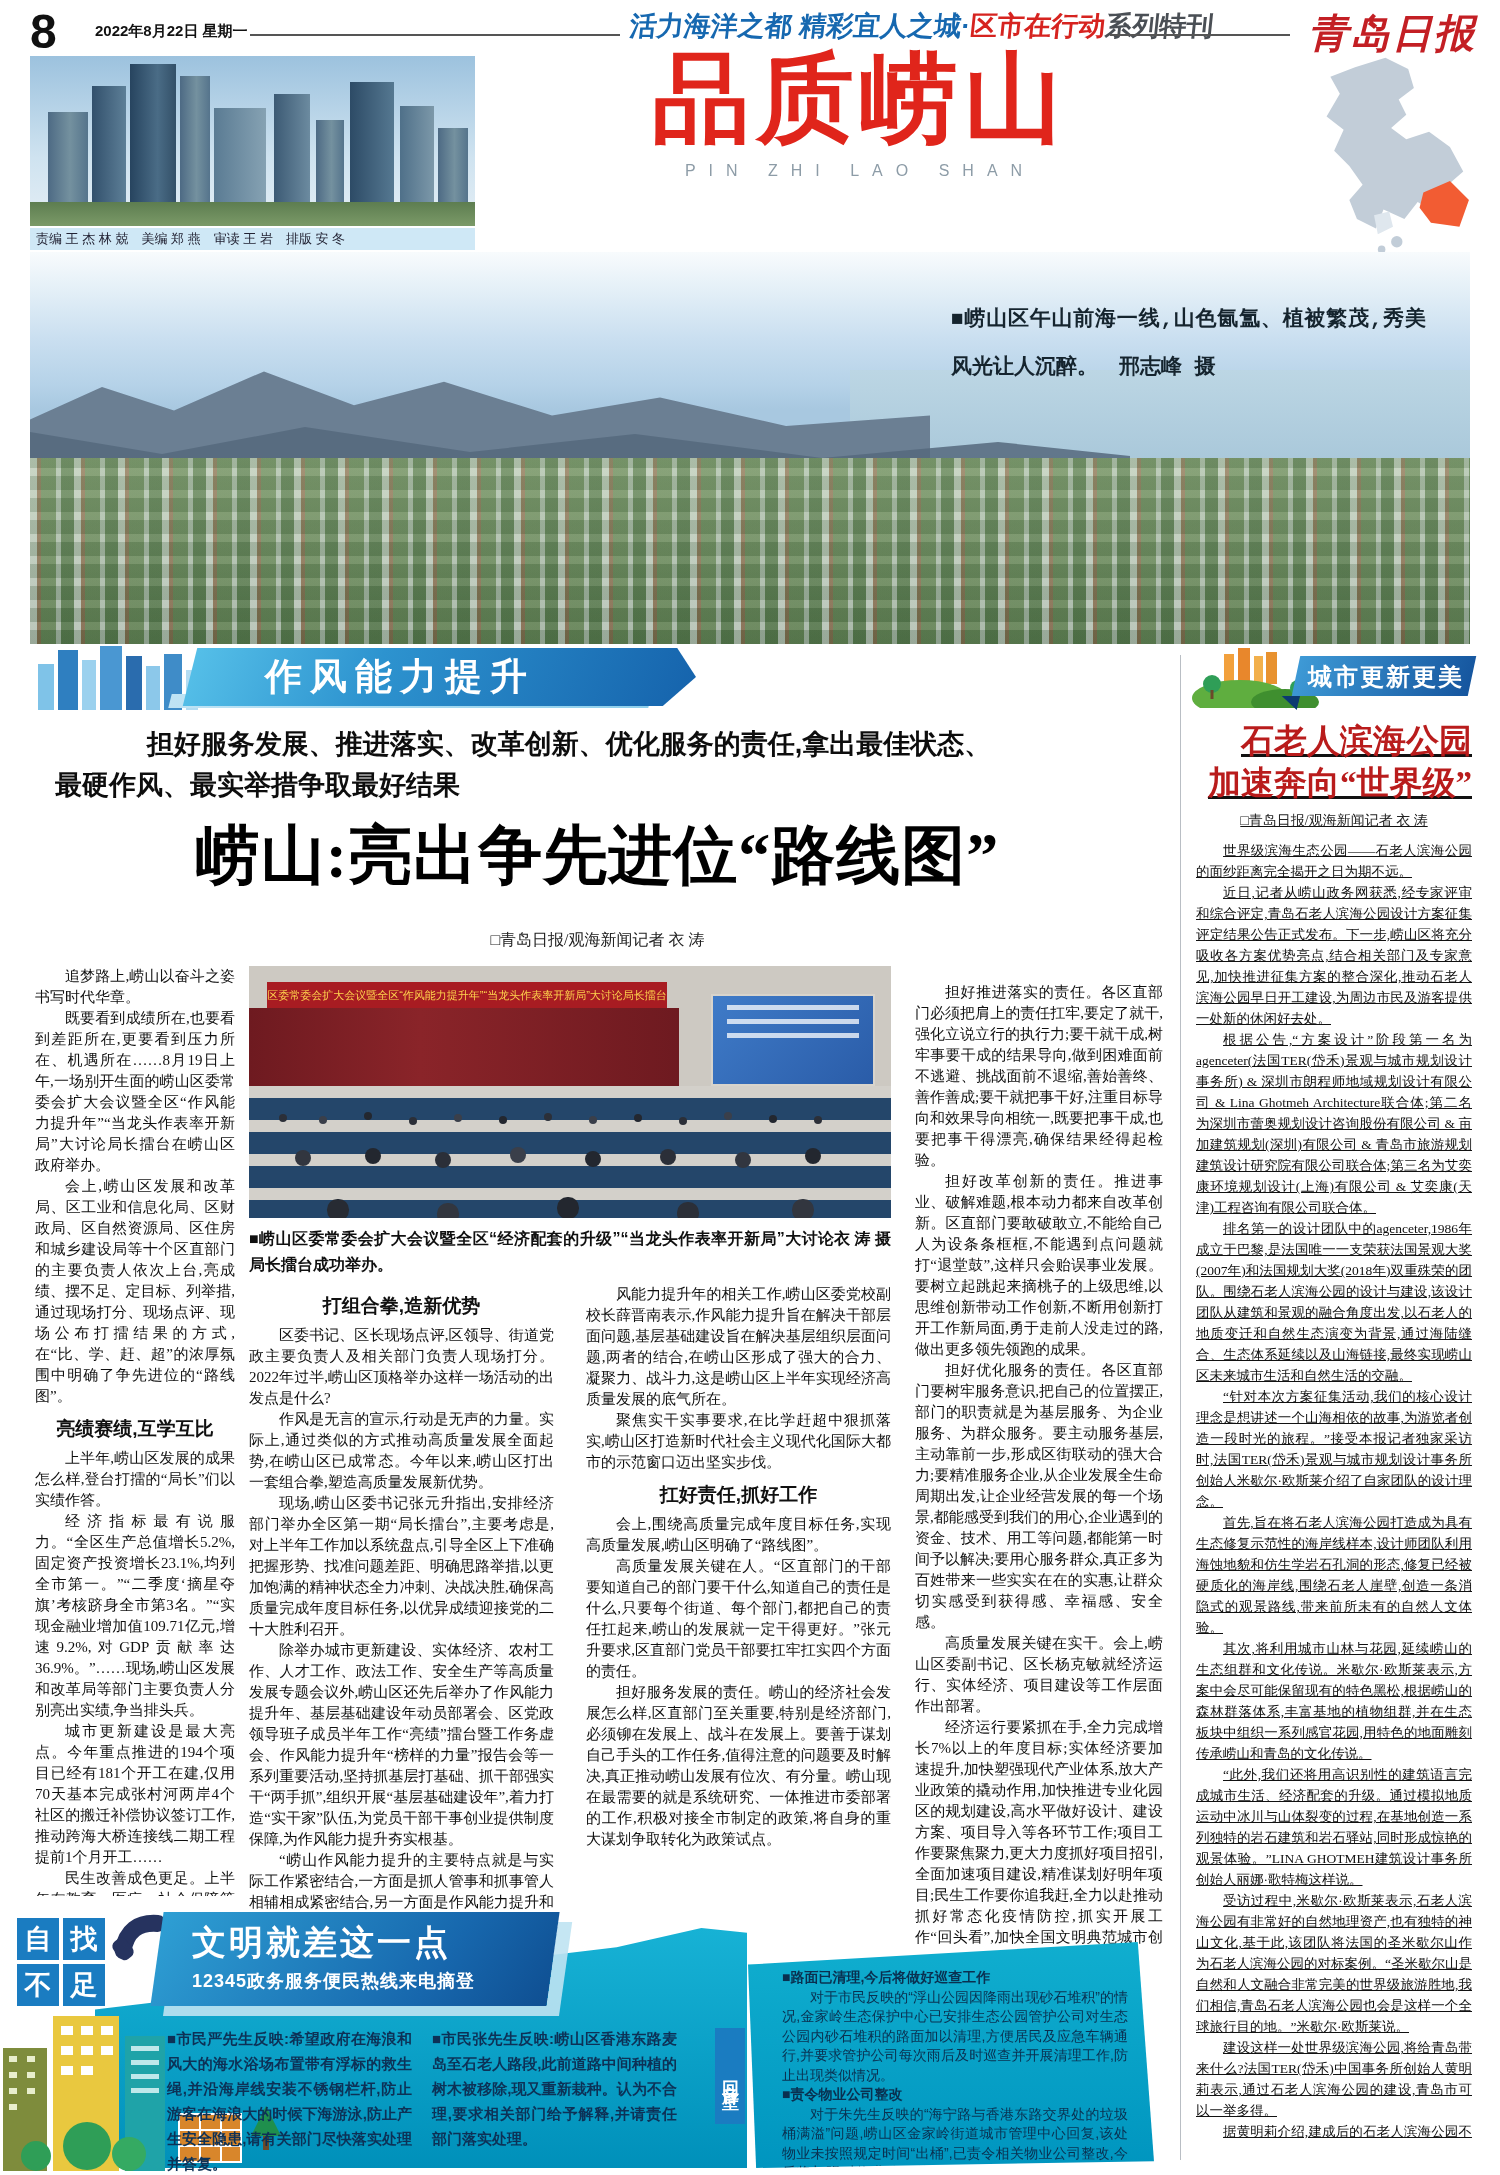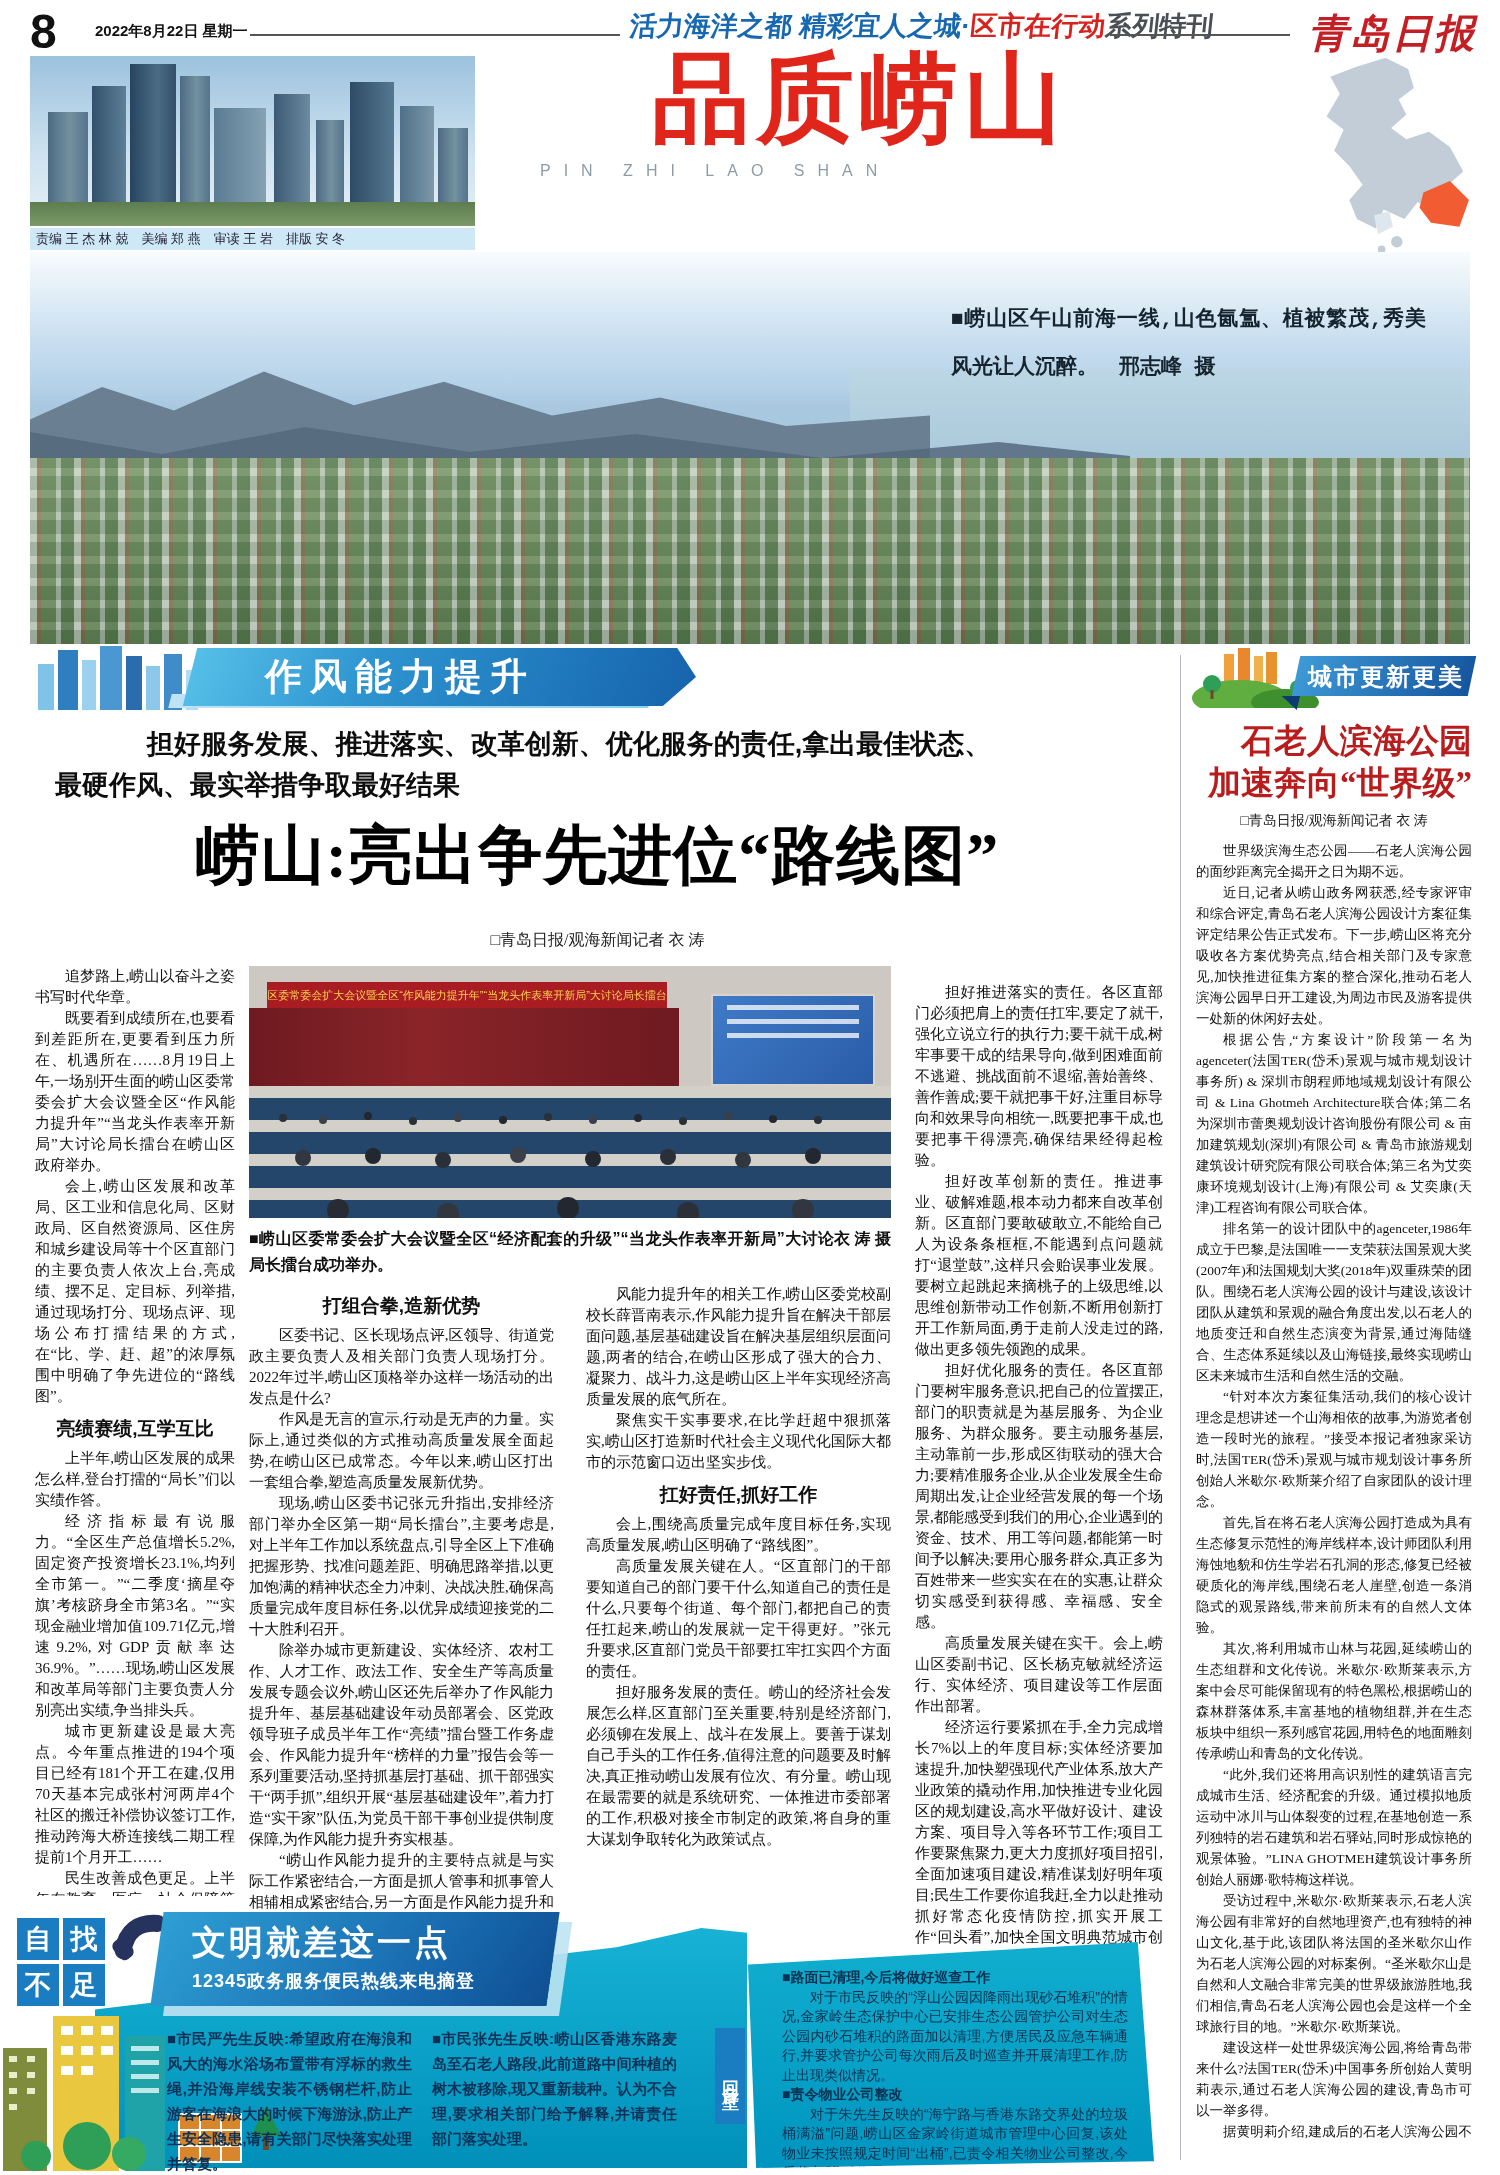--- a/index.html
+++ b/index.html
@@ -22,21 +22,21 @@
   .tl-photo{left:30px;top:56px;width:445px;height:170px;overflow:hidden;
             background:linear-gradient(180deg,#9cc2de 0%,#cfe3f0 60%,#e4eef5 100%);}
   .bldg{position:absolute;bottom:22px;background:linear-gradient(90deg,#4d6a84,#74919f 55%,#55748c);}
   .tl-green{position:absolute;left:0;bottom:0;width:100%;height:24px;background:linear-gradient(180deg,#5d7d50,#7b9a68);}
   .credits{left:30px;top:228px;width:445px;height:22px;background:#cfe8f6;font-size:13px;
            font-family:"Liberation Sans",sans-serif;color:#223;line-height:22px;padding-left:6px;box-sizing:border-box;}
 
   
   .main-title{left:540px;top:48px;width:640px;text-align:center;font-size:98px;font-weight:900;
               color:#e0251b;letter-spacing:6px;font-family:"Liberation Serif",serif;line-height:1.05;}
-  .pinyin{left:540px;top:162px;width:640px;text-align:left;font-size:16px;color:#8d9ca7;
+  .pinyin{left:540px;top:162px;width:640px;text-align:center;font-size:16px;color:#8d9ca7;
           letter-spacing:13px;font-family:"Liberation Sans",sans-serif;}
 
   
   .map{left:1298px;top:52px;width:190px;height:205px;}
 
   
   .hero{left:30px;top:252px;width:1440px;height:392px;overflow:hidden;
         background:linear-gradient(180deg,#f8fbfd 0%,#e3eff7 10%,#cadff0 22%,#b5d2e8 34%,#a8c8e0 40%);}
   .mountain1{position:absolute;left:0;top:96px;width:900px;height:130px;background:#6b7f93;
              clip-path:polygon(0 55%,8% 30%,16% 48%,26% 18%,36% 44%,46% 26%,58% 52%,70% 38%,84% 60%,100% 52%,100% 100%,0 100%);}
@@ -98,21 +98,21 @@
        460px 42px 0 4px #32363f,530px 38px 0 4px #23272f,55px 92px 0 7px #272b33,165px 96px 0 7px #32363f,
        285px 90px 0 7px #23272f,405px 95px 0 7px #2b2f38,520px 92px 0 7px #32363f;}
   .meet-caption{margin-top:8px;font-size:16px;font-weight:bold;line-height:26px;text-align:justify;
                 font-family:"Liberation Sans",sans-serif;}
   .meet-caption .credit{float:right;}
   .subcols{display:flex;gap:32px;margin-top:6px;}
   .subcol{width:313px;height:634px;overflow:hidden;font-size:15px;line-height:21px;text-align:justify;}
 
   
   .divider{left:1180px;top:655px;width:1px;height:1505px;background:#b9bec4;}
-  .sidebar{left:1196px;top:646px;width:276px;height:1522px;}
+  .sidebar{left:1196px;top:646px;width:276px;height:1522px;text-decoration:underline;}
   .sb-banner{position:relative;height:62px;}
   .sb-ribbon{position:absolute;left:100px;top:10px;width:176px;height:40px;transform:skewX(-12deg);
              background:linear-gradient(100deg,#3e9ad6,#15559e);}
   .sb-ribbon::before{content:"";position:absolute;left:-10px;top:40px;border-style:solid;border-width:7px 9px;
              border-color:#0c3a72 #0c3a72 transparent transparent;}
   .sb-banner .txt{position:absolute;left:112px;top:15px;font-size:24px;font-weight:900;color:#fff;
              letter-spacing:2px;font-family:"Liberation Sans",sans-serif;}
   .sb-headline{margin-top:12px;text-align:right;font-size:33px;font-weight:900;line-height:42px;
                font-family:"Liberation Serif",serif;color:#b91c1c;}
   .sb-byline{text-align:center;font-size:14px;margin:8px 0 10px 0;color:#222;}

